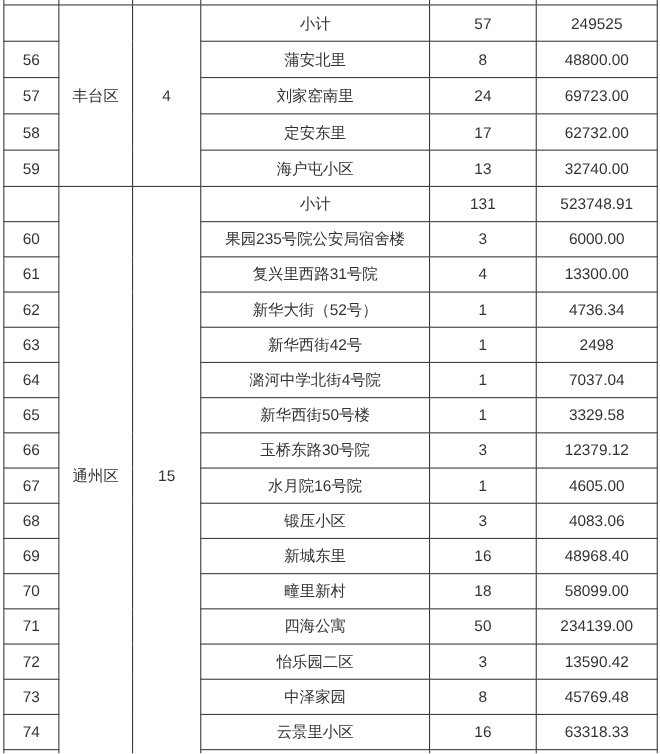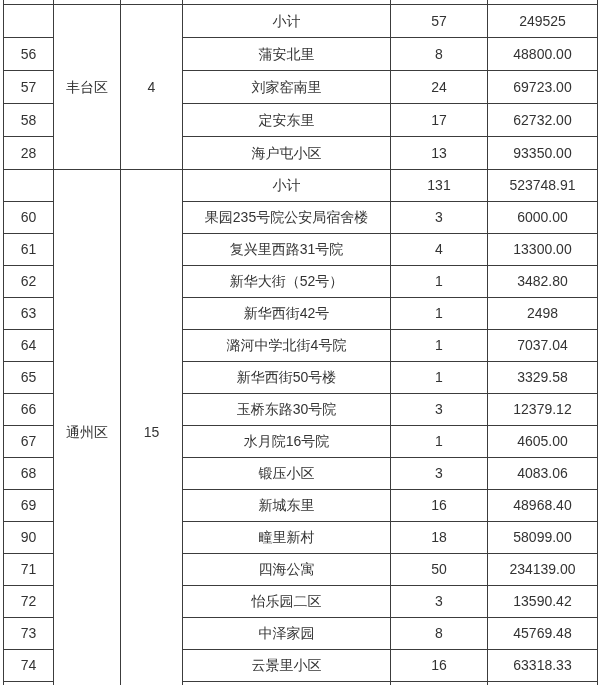--- a/index.html
+++ b/index.html
@@ -83,24 +83,24 @@
         <td>24</td>
         <td>69723.00</td>
       </tr>
       <tr class="row-s1">
         <td>58</td>
         <td>定安东里</td>
         <td>17</td>
         <td>62732.00</td>
       </tr>
       <tr class="row-s1">
-        <td>28</td>
+        <td>59</td>
         <td>海户屯小区</td>
         <td>13</td>
-        <td>93350.00</td>
+        <td>32740.00</td>
       </tr>
 
       <tr class="row-s2">
         <td></td>
         <td rowspan="17">通州区</td>
         <td rowspan="17">15</td>
         <td>小计</td>
         <td>131</td>
         <td>523748.91</td>
       </tr>
@@ -113,21 +113,21 @@
       <tr class="row-s2">
         <td>61</td>
         <td>复兴里西路31号院</td>
         <td>4</td>
         <td>13300.00</td>
       </tr>
       <tr class="row-s2">
         <td>62</td>
         <td>新华大街（52号）</td>
         <td>1</td>
-        <td>3482.80</td>
+        <td>4736.34</td>
       </tr>
       <tr class="row-s2">
         <td>63</td>
         <td>新华西街42号</td>
         <td>1</td>
         <td>2498</td>
       </tr>
       <tr class="row-s2">
         <td>64</td>
         <td>潞河中学北街4号院</td>
@@ -158,21 +158,21 @@
         <td>3</td>
         <td>4083.06</td>
       </tr>
       <tr class="row-s2">
         <td>69</td>
         <td>新城东里</td>
         <td>16</td>
         <td>48968.40</td>
       </tr>
       <tr class="row-s2">
-        <td>90</td>
+        <td>70</td>
         <td>疃里新村</td>
         <td>18</td>
         <td>58099.00</td>
       </tr>
       <tr class="row-s2">
         <td>71</td>
         <td>四海公寓</td>
         <td>50</td>
         <td>234139.00</td>
       </tr>

